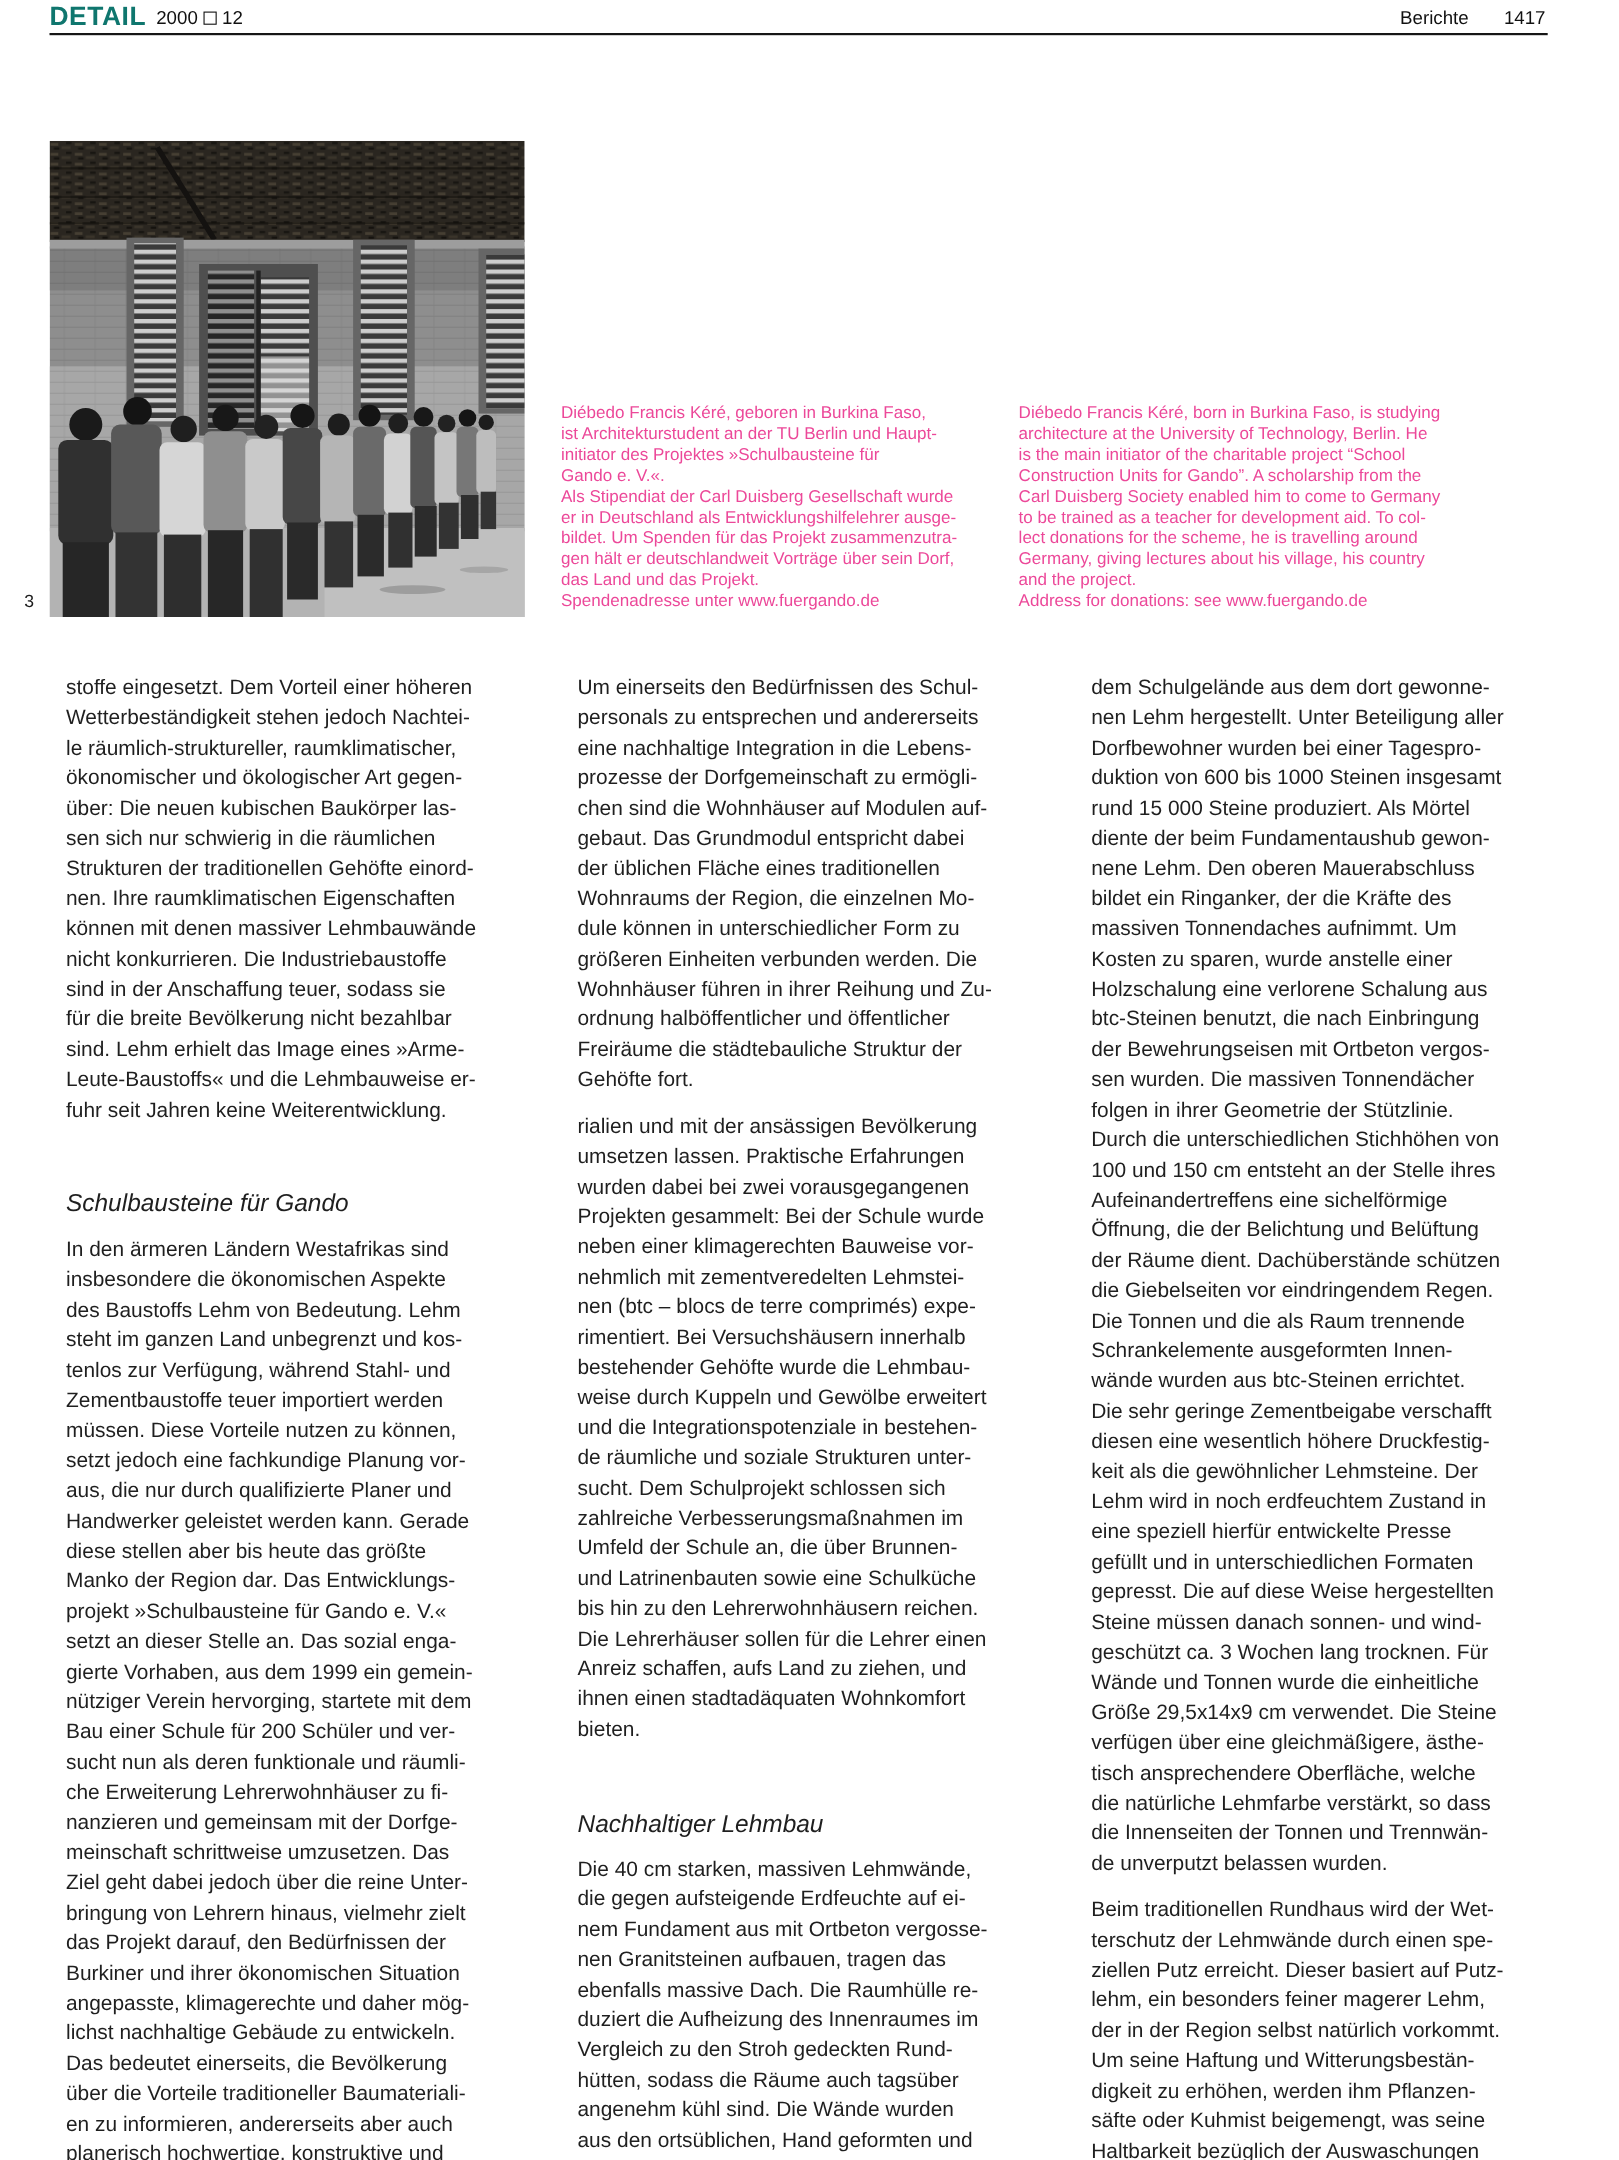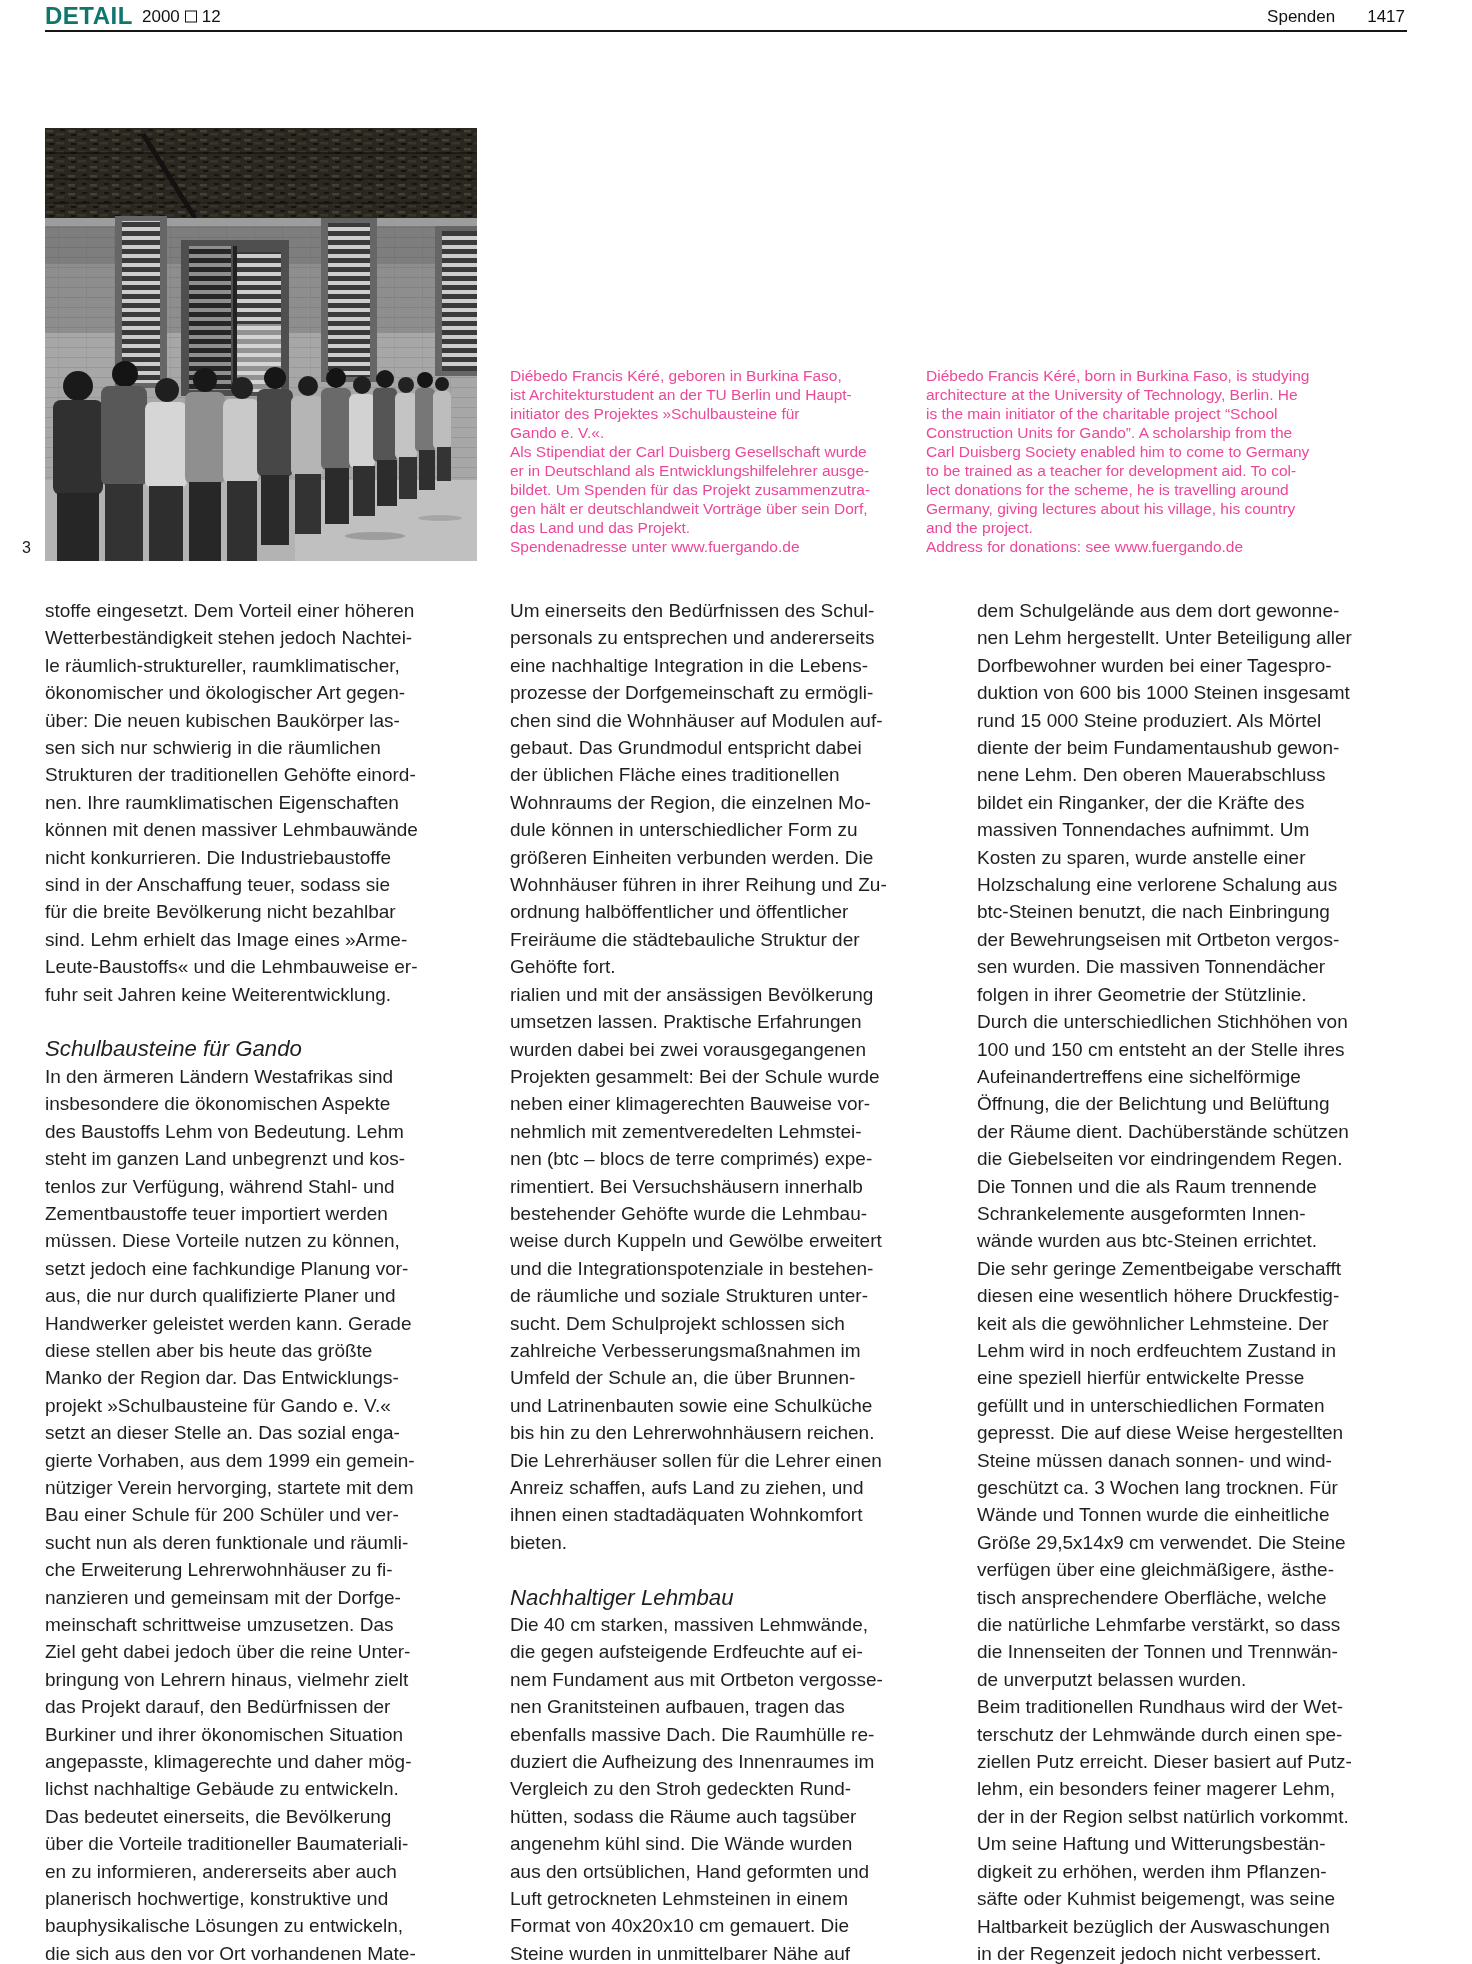--- a/index.html
+++ b/index.html
@@ -55,33 +55,33 @@
   .caption-en { left: 926px; }
 
   
   .col {
     position: absolute; top: 597px; width: 434px;
     font-size: 19px; line-height: 27.4px; color: #1f1f1f;
   }
   .col1 { left: 45px; }
   .col2 { left: 510px; }
   .col3 { left: 977px; }
-  .para, .subhead { margin: 0; padding: 0; white-space: pre; font-weight: normal; }
+  .para, .subhead { margin: 15px; padding: 0; white-space: pre; font-weight: normal; }
   .subhead { font-style: italic; }
   .gap { height: 27.4px; }
 </style>
 </head>
 <body>
 
 <div class="page">
 
   <div class="logo">DETAIL</div>
   <div class="issue"><span>2000</span><span class="sq"></span><span>12</span></div>
   <div class="h-right">
-    <span>Spenden</span>
+    <span>Berichte</span>
     <span>1417</span>
   </div>
   <div class="rule"></div>
 
   <div class="figure-number">3</div>
   <div class="photo">
     <svg width="432" height="433" viewBox="0 0 432 433" xmlns="http://www.w3.org/2000/svg">
       <defs>
         <pattern id="thatch" width="22" height="9" patternUnits="userSpaceOnUse">
           <rect width="22" height="9" fill="#2a2620"></rect>

